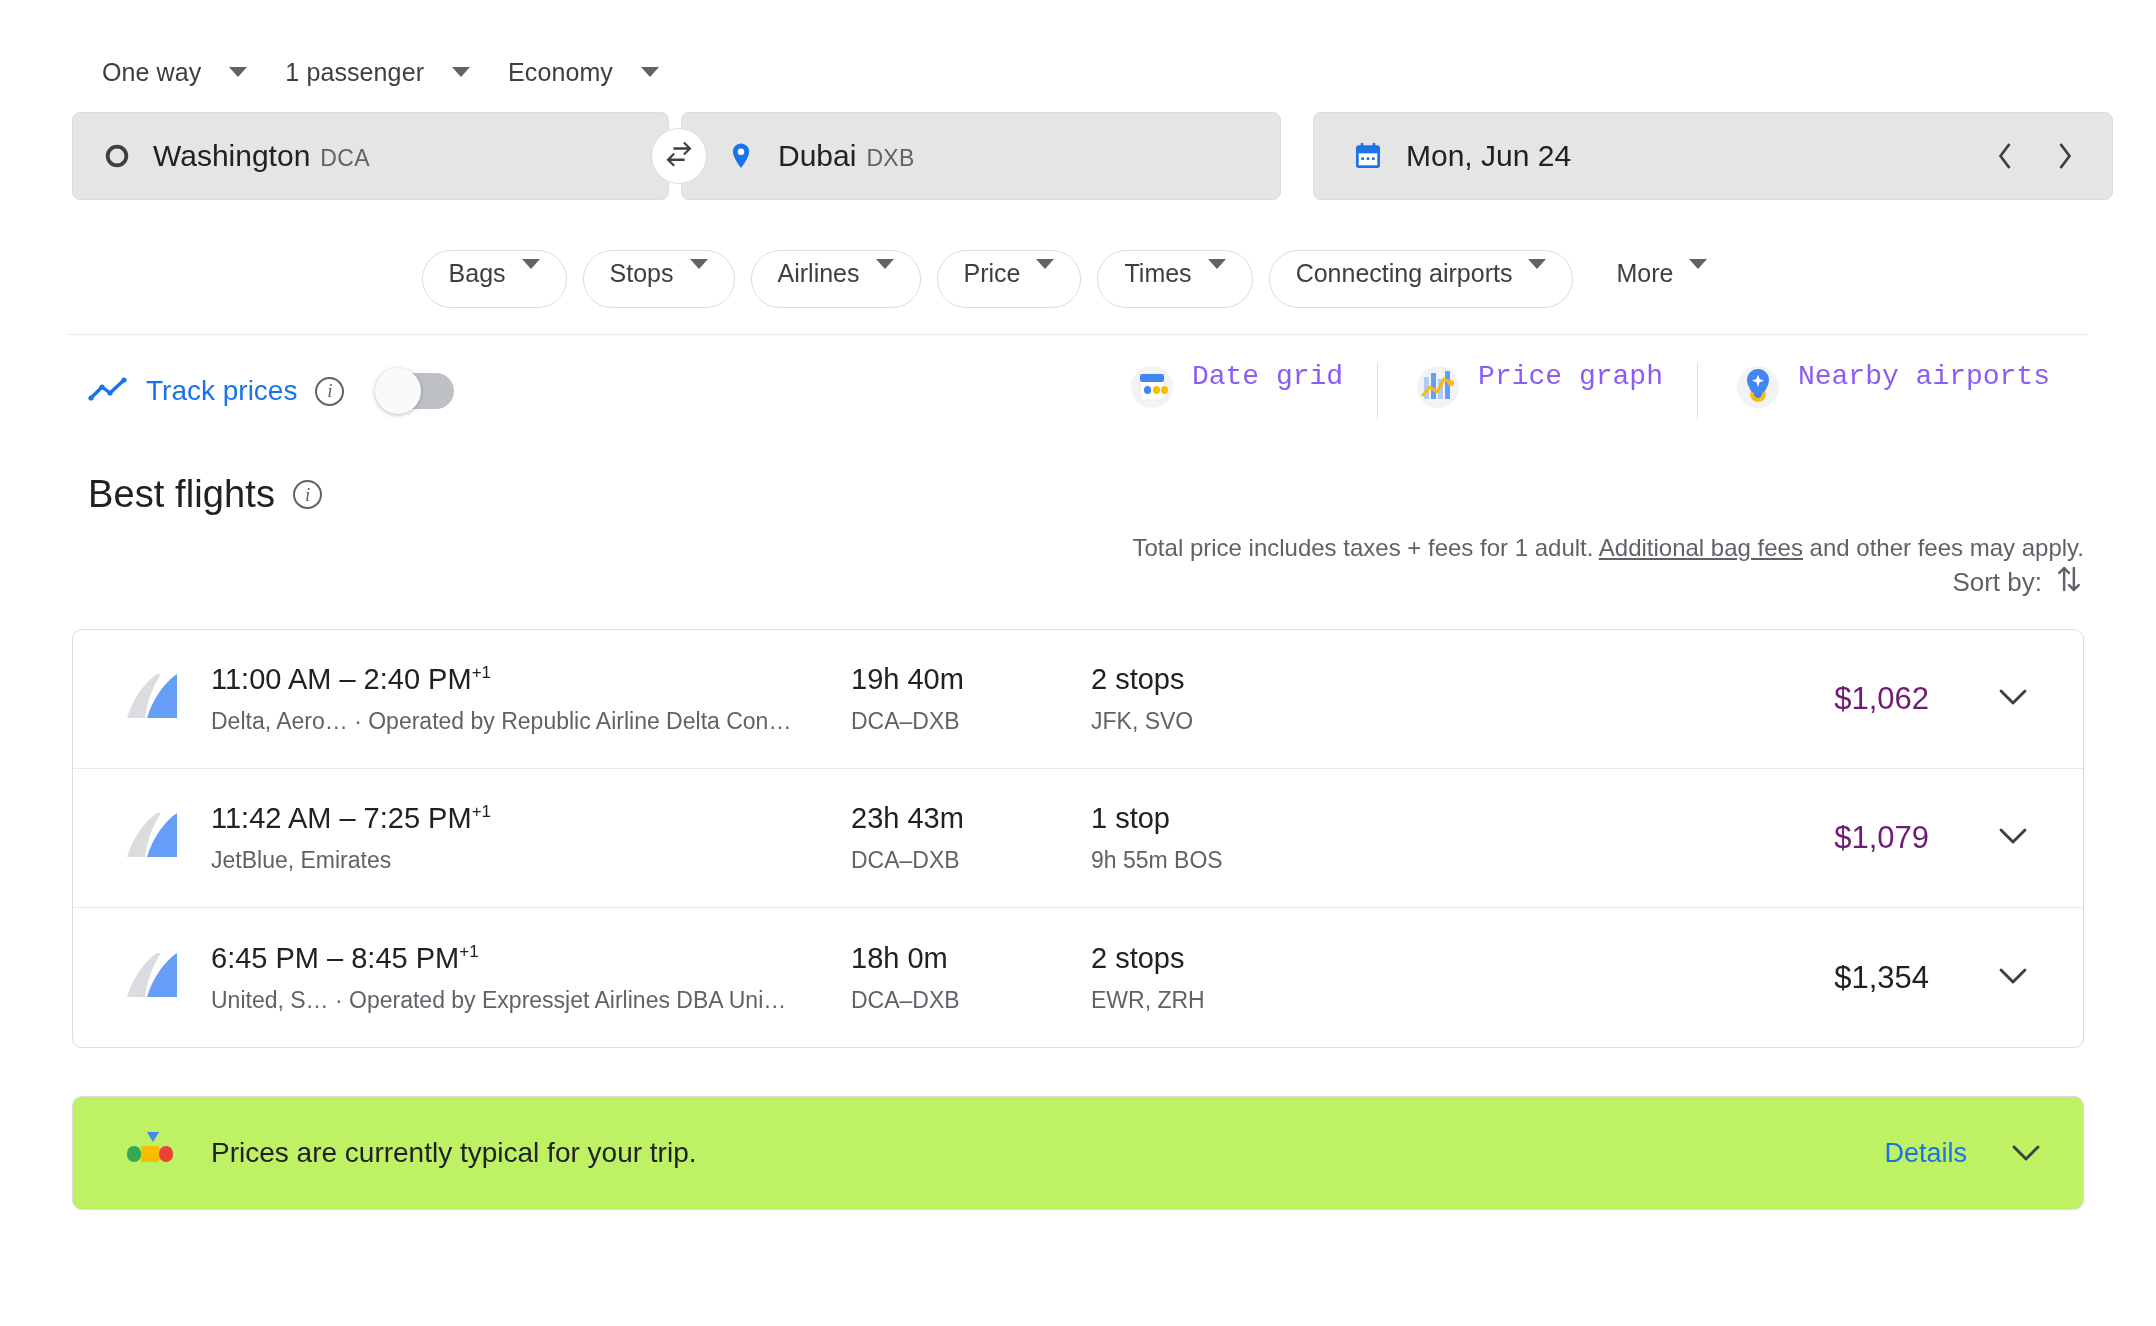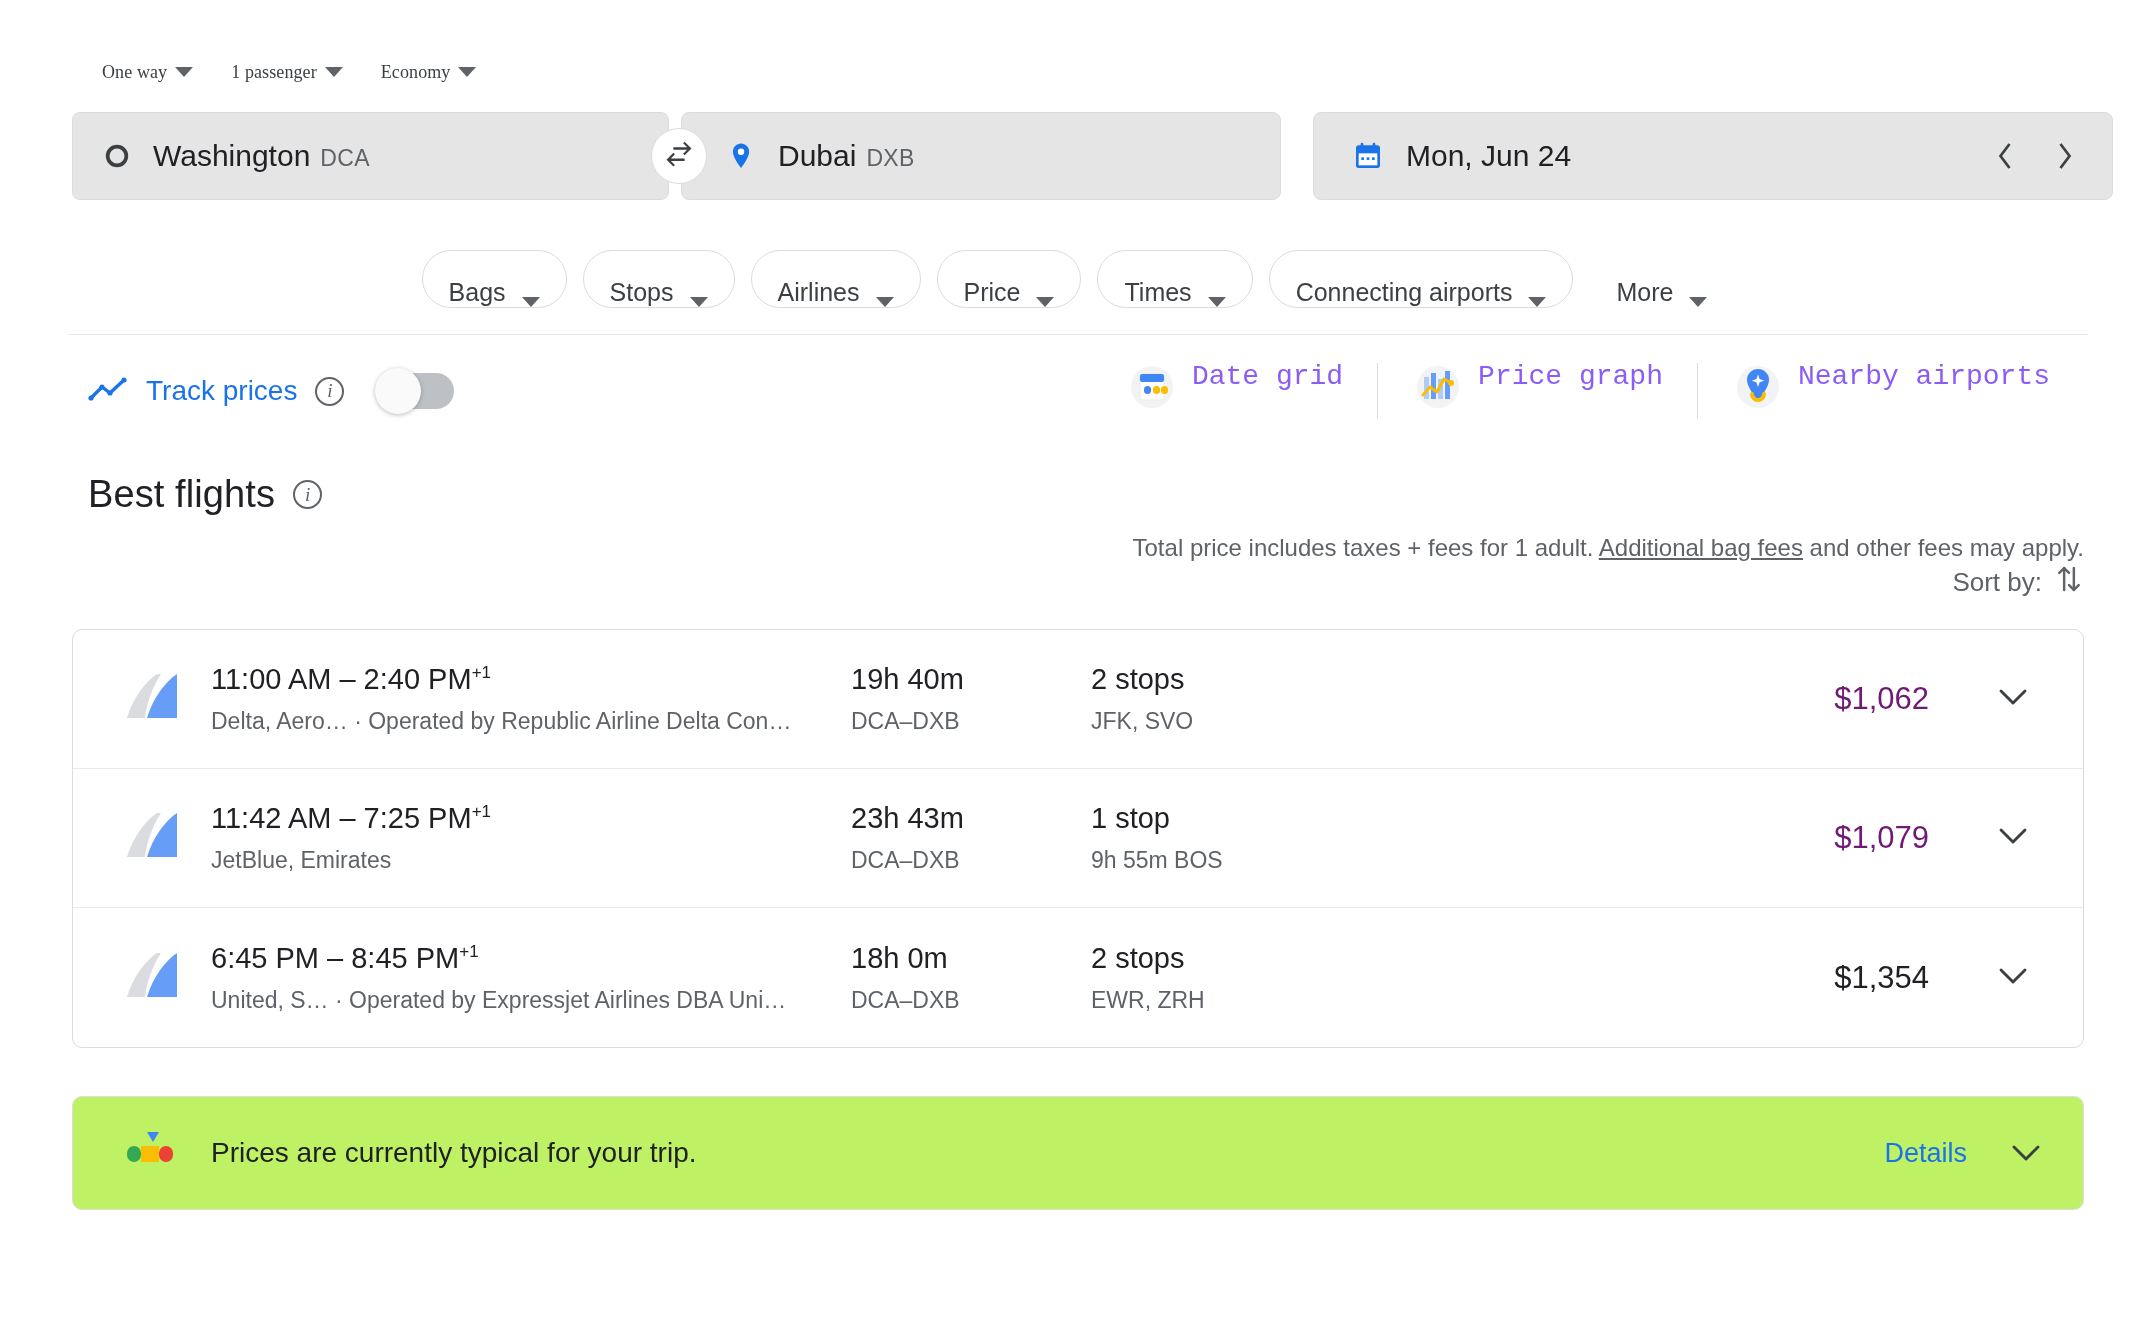--- a/index.html
+++ b/index.html
@@ -19,28 +19,27 @@
   .option-row {
     display: flex;
     align-items: center;
     gap: 10px;
     padding: 48px 0 0 88px;
     height: 96px;
   }
   .option {
     display: inline-flex;
     align-items: center;
-    gap: 8px;
+    gap: 28px;
     padding: 10px 14px;
     border-radius: 6px;
     cursor: pointer;
-    font-size: 18px;
+    font-size: 25px;
     color: #3c4043;
     letter-spacing: .1px;
-    font-family: Liberation Serif, serif;
   }
   .caret {
     width: 0; height: 0;
     border-left: 9px solid transparent;
     border-right: 9px solid transparent;
     border-top: 10px solid #5f6368;
     display: inline-block;
   }
 
   
@@ -114,24 +113,24 @@
   .chips {
     display: flex;
     align-items: center;
     justify-content: center;
     gap: 16px;
     padding-top: 36px;
     height: 110px;
   }
   .chip {
     display: inline-flex;
-    align-items: flex-end;
+    align-items: flex-start;
     gap: 16px;
     height: 58px;
-    padding: 0 26px;
+    padding: 8px 26px;
     border: 1px solid #dadce0;
     border-radius: 30px;
     font-size: 25px;
     color: #3c4043;
     cursor: pointer;
     white-space: nowrap;
   }
   .chip.plain { border-color: transparent; }
 
   .divider-line {

